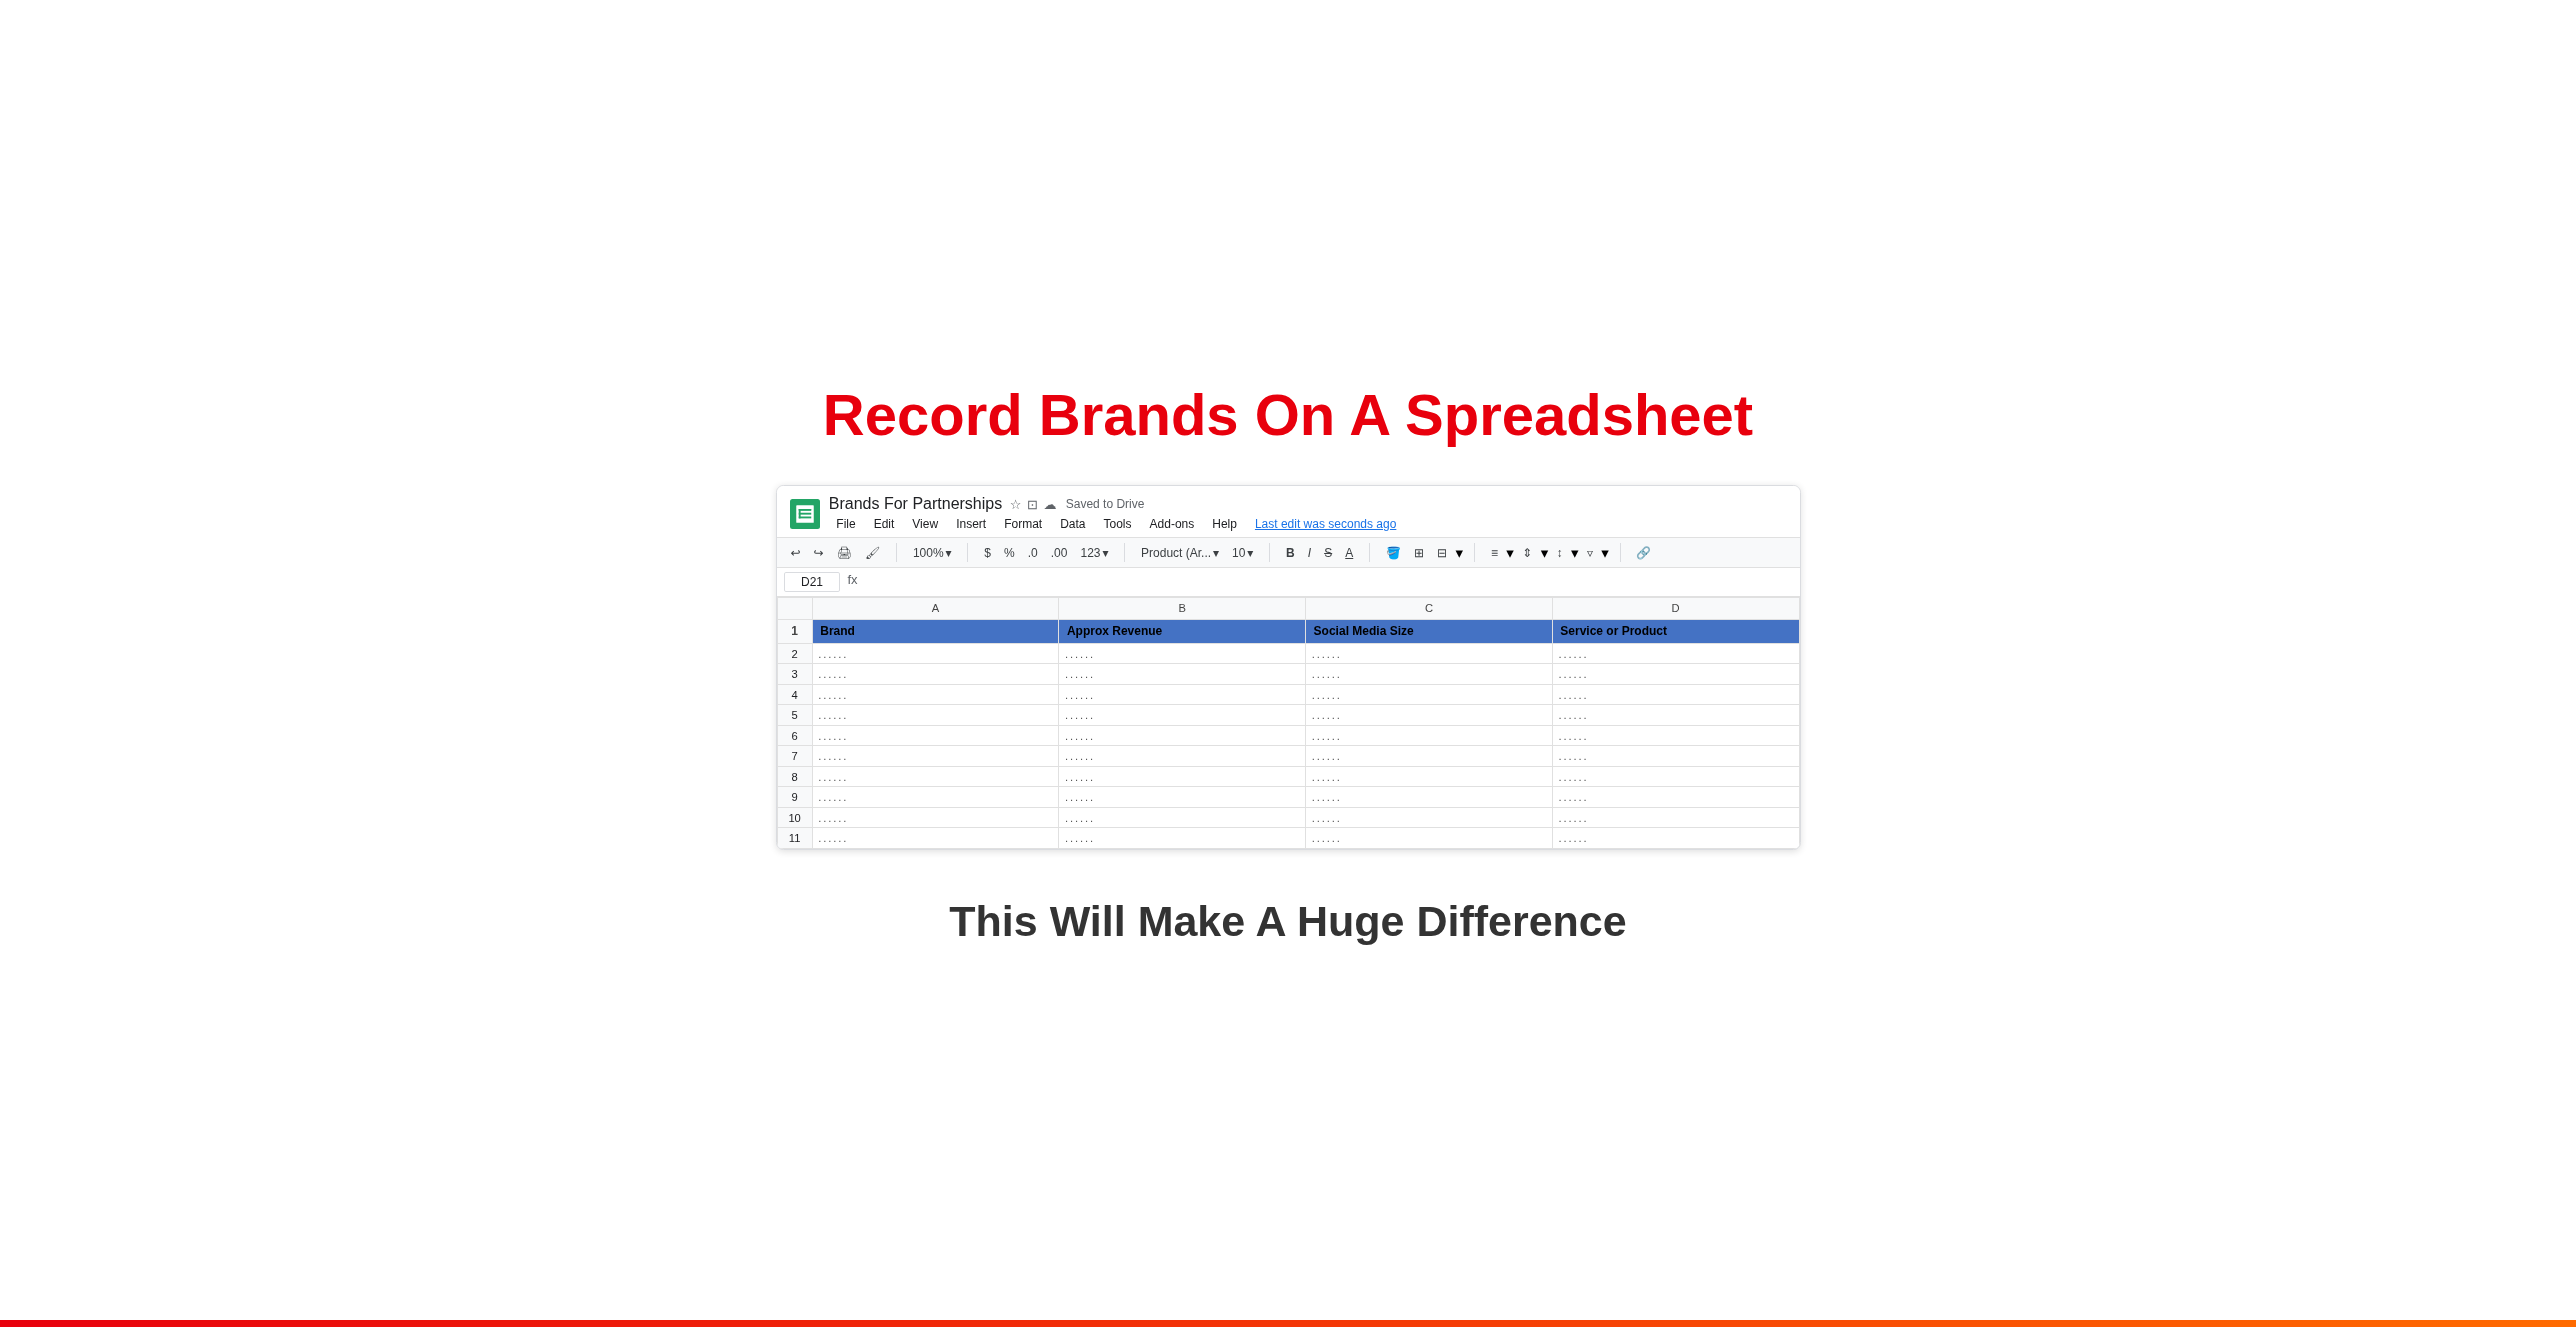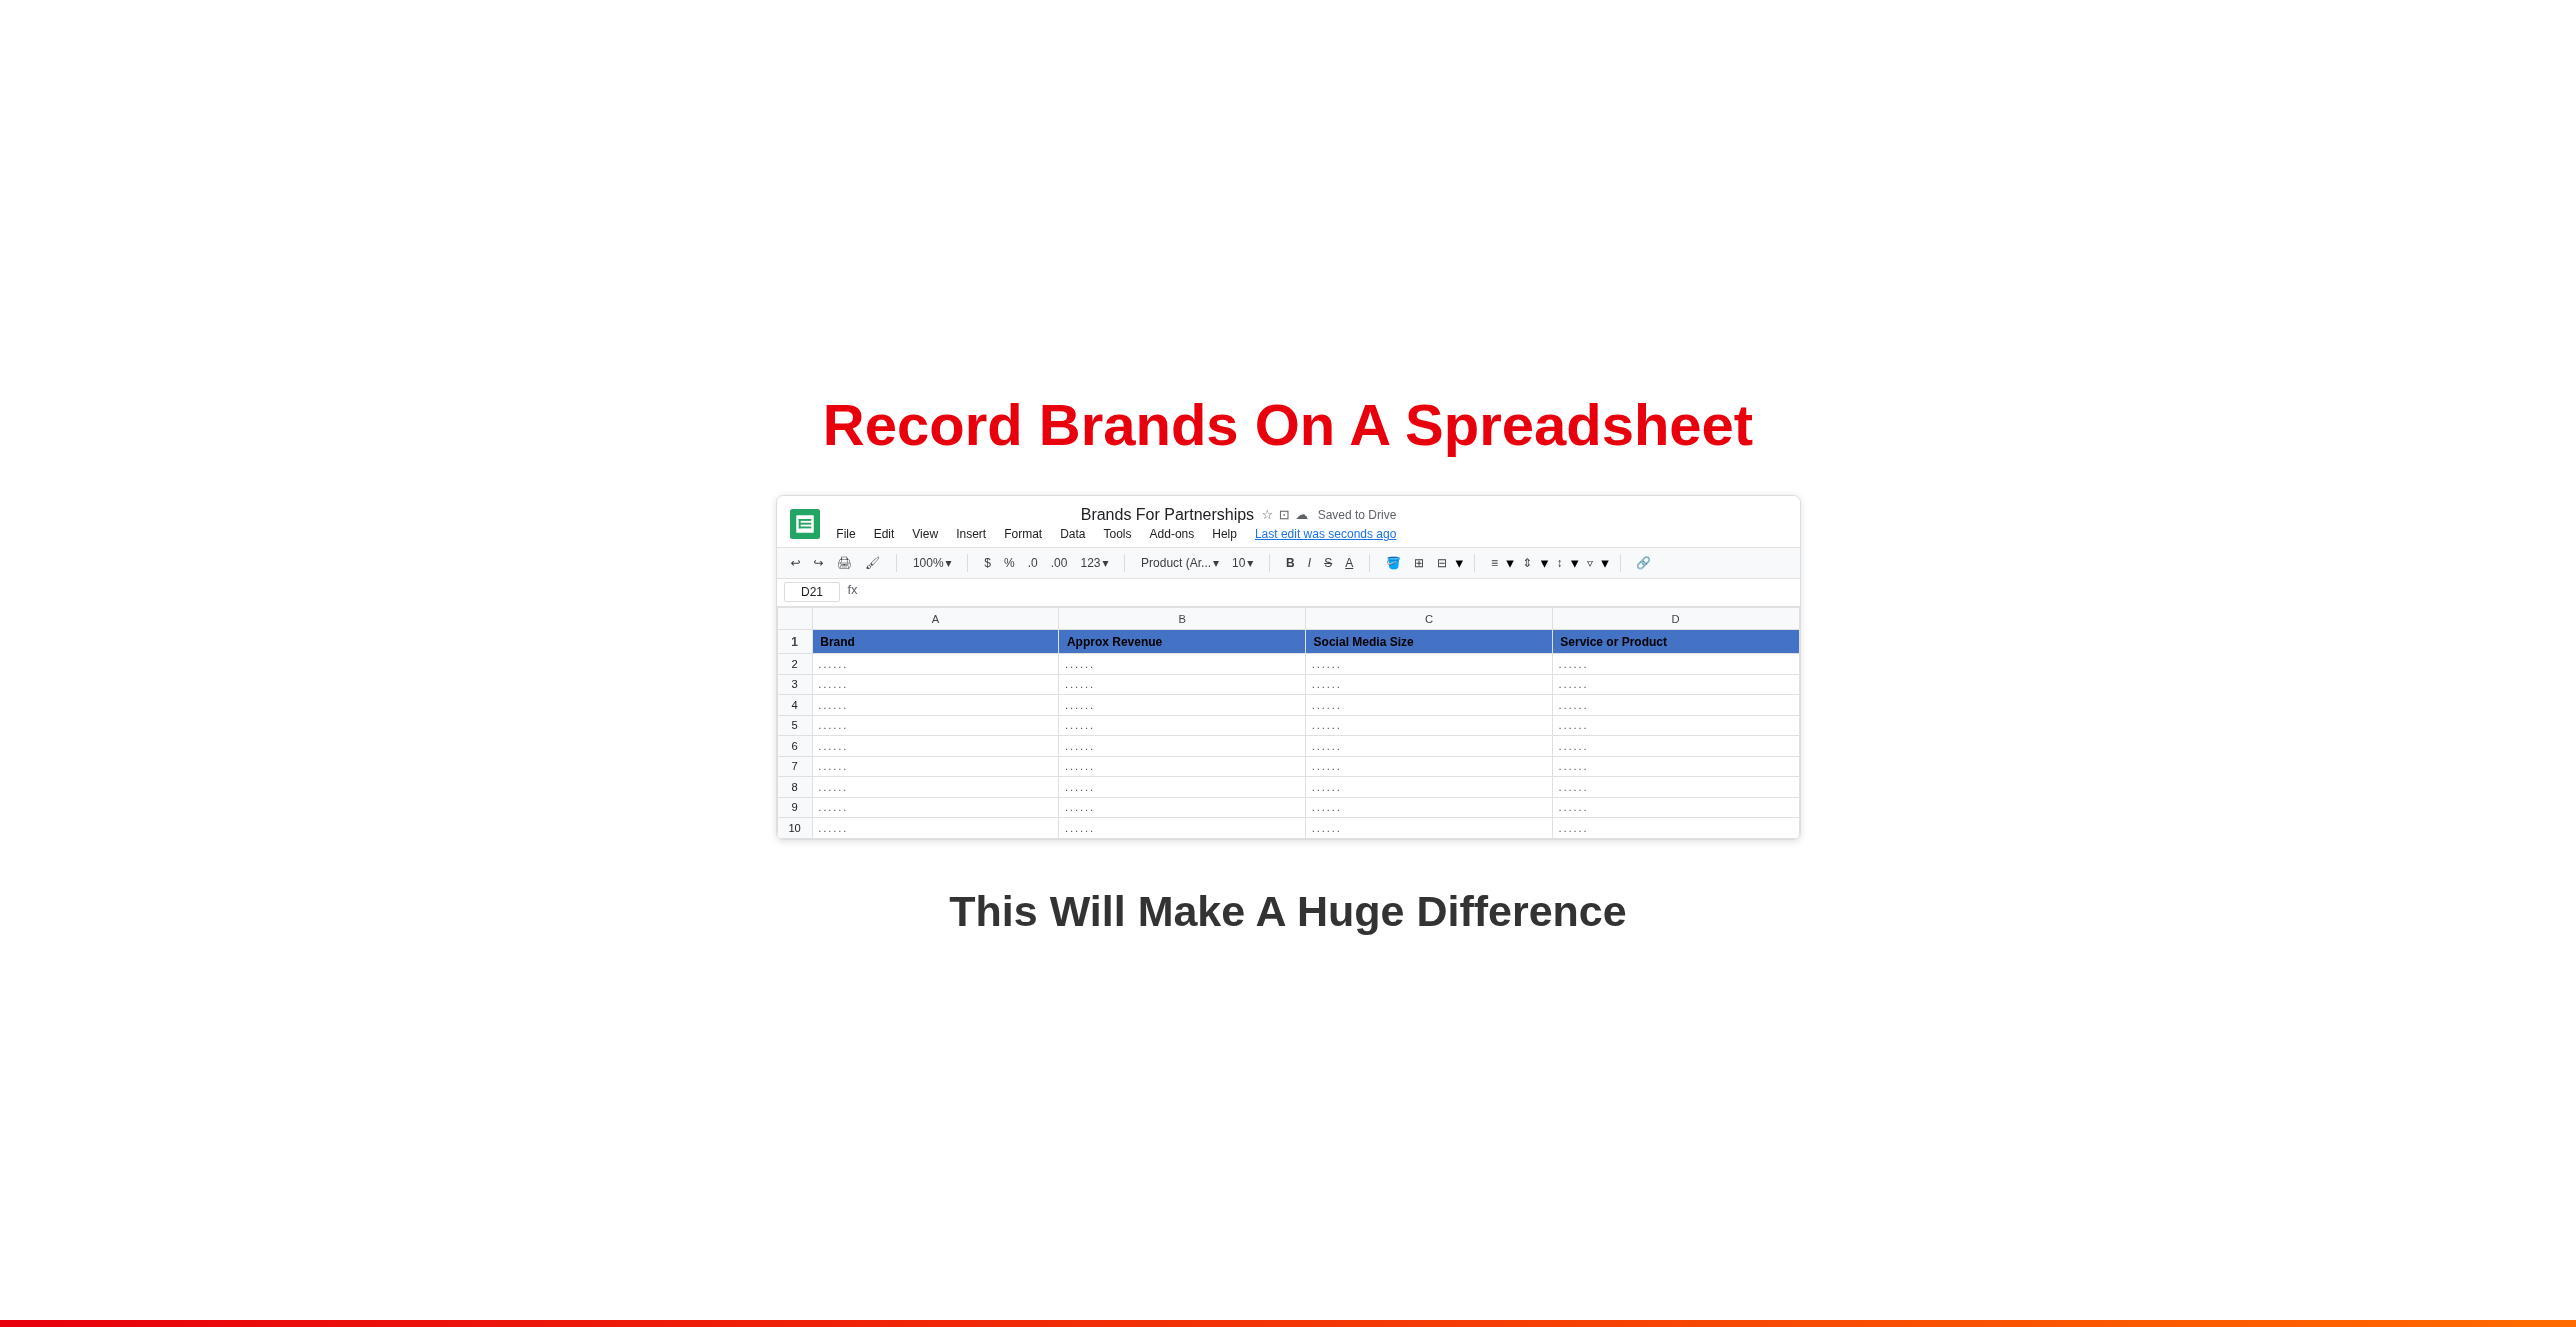--- a/index.html
+++ b/index.html
@@ -53,21 +53,20 @@
 
     .gs-title-area {
       display: flex;
       flex-direction: column;
     }
 
     .gs-title-row {
       display: flex;
       align-items: center;
       gap: 7.5px;
-      justify-content: flex-end;
     }
 
     .gs-title {
       font-size: 16px;
       color: #202124;
       font-weight: 500;
     }
 
     .gs-title-icons {
       display: flex;
@@ -458,20 +457,27 @@
         <td><span class="gs-dots">......</span></td>
         <td><span class="gs-dots">......</span></td>
       </tr>
       <tr class="gs-data-row">
         <td class="gs-row-header">10</td>
         <td><span class="gs-dots">......</span></td>
         <td><span class="gs-dots">......</span></td>
         <td><span class="gs-dots">......</span></td>
         <td><span class="gs-dots">......</span></td>
       </tr>
+      <tr class="gs-data-row">
+        <td class="gs-row-header">11</td>
+        <td><span class="gs-dots">......</span></td>
+        <td><span class="gs-dots">......</span></td>
+        <td><span class="gs-dots">......</span></td>
+        <td><span class="gs-dots">......</span></td>
+      </tr>
     </tbody>
   </table>
 </div>
 
 <p class="subtitle">This Will Make A Huge Difference</p>
 
 <div class="bottom-bar"></div>
 
 
 </body></html>

